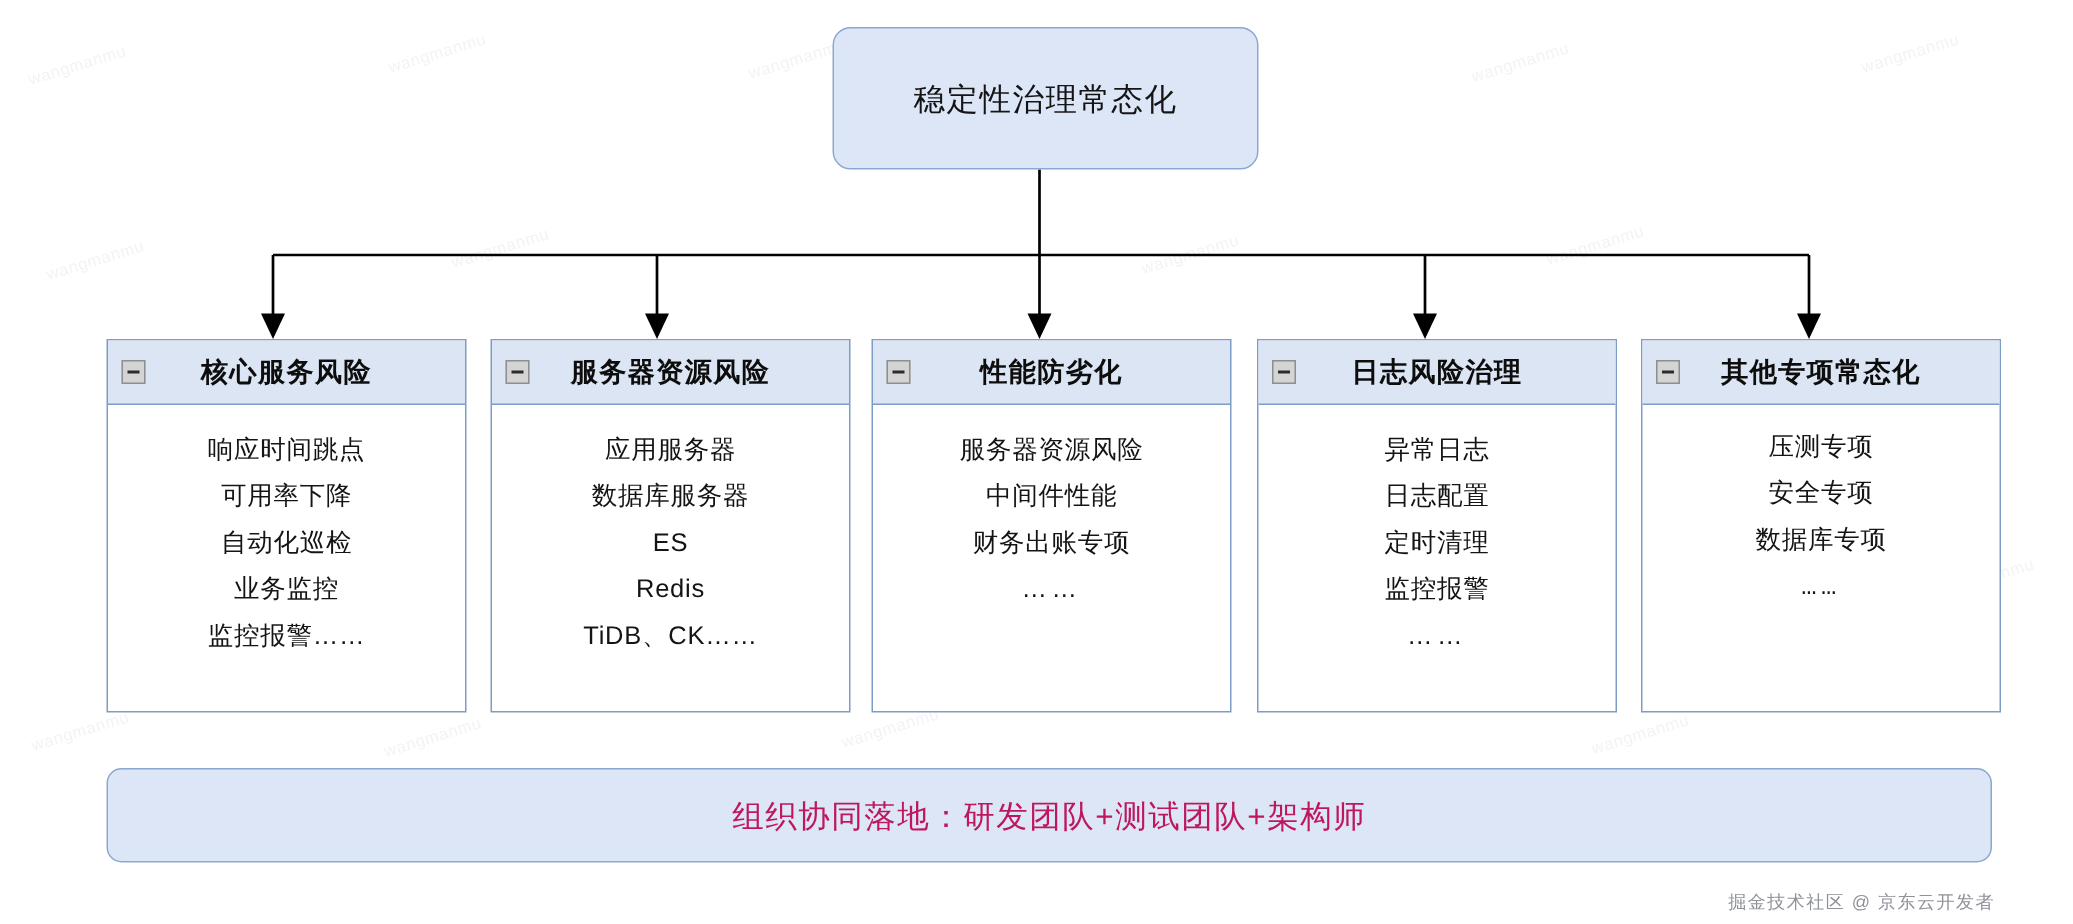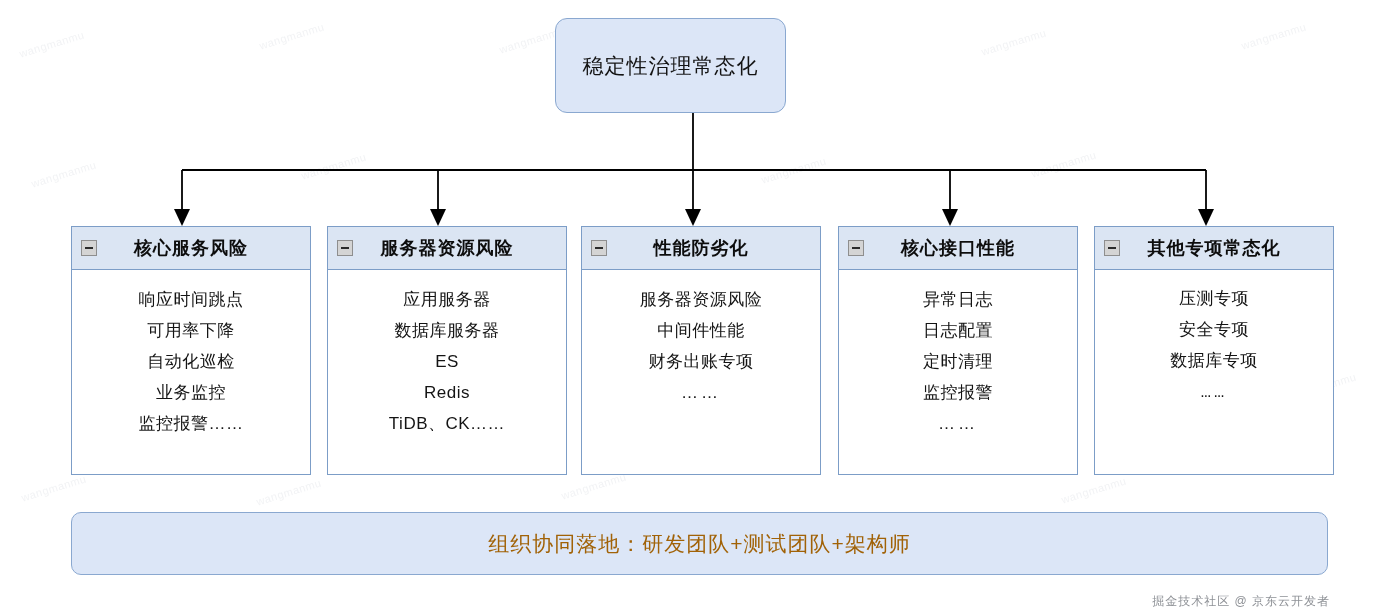--- a/index.html
+++ b/index.html
@@ -38,21 +38,21 @@
     top: 0;
     width: 1382px;
     height: 616px;
   }
 
   
   .root-box {
     position: absolute;
     left: 555px;
     top: 18px;
-    width: 231px;
+    width: 284px;
     height: 95px;
     background: #dce6f7;
     border: 1.4px solid #8aa8d0;
     border-radius: 12px;
     box-sizing: border-box;
     display: flex;
     align-items: center;
     justify-content: center;
   }
   .root-box .root-label {
@@ -137,21 +137,21 @@
     background: #dce6f7;
     border: 1.4px solid #8aa8d0;
     border-radius: 10px;
     box-sizing: border-box;
     display: flex;
     align-items: center;
     justify-content: center;
   }
   .footer-box .footer-label {
     font-size: 21px;
-    color: #a16207;
+    color: #be185d;
     letter-spacing: 1px;
   }
 
   
   .corner-wm {
     position: absolute;
     right: 52px;
     bottom: 6px;
     font-size: 12px;
     color: #8e9196;
@@ -256,21 +256,21 @@
       <div class="col-item">财务出账专项</div>
       <div class="col-item dots">……</div>
     </div>
   </div>
 
   <div class="col" style="left:838px;">
     <div class="col-head">
       <span class="collapse-btn">
           <span class="minus"></span>
         </span>
-      <span class="head-label">核心接口性能</span>
+      <span class="head-label">日志风险治理</span>
     </div>
     <div class="col-body">
       <div class="col-item">异常日志</div>
       <div class="col-item">日志配置</div>
       <div class="col-item">定时清理</div>
       <div class="col-item">监控报警</div>
       <div class="col-item dots">……</div>
     </div>
   </div>
 

